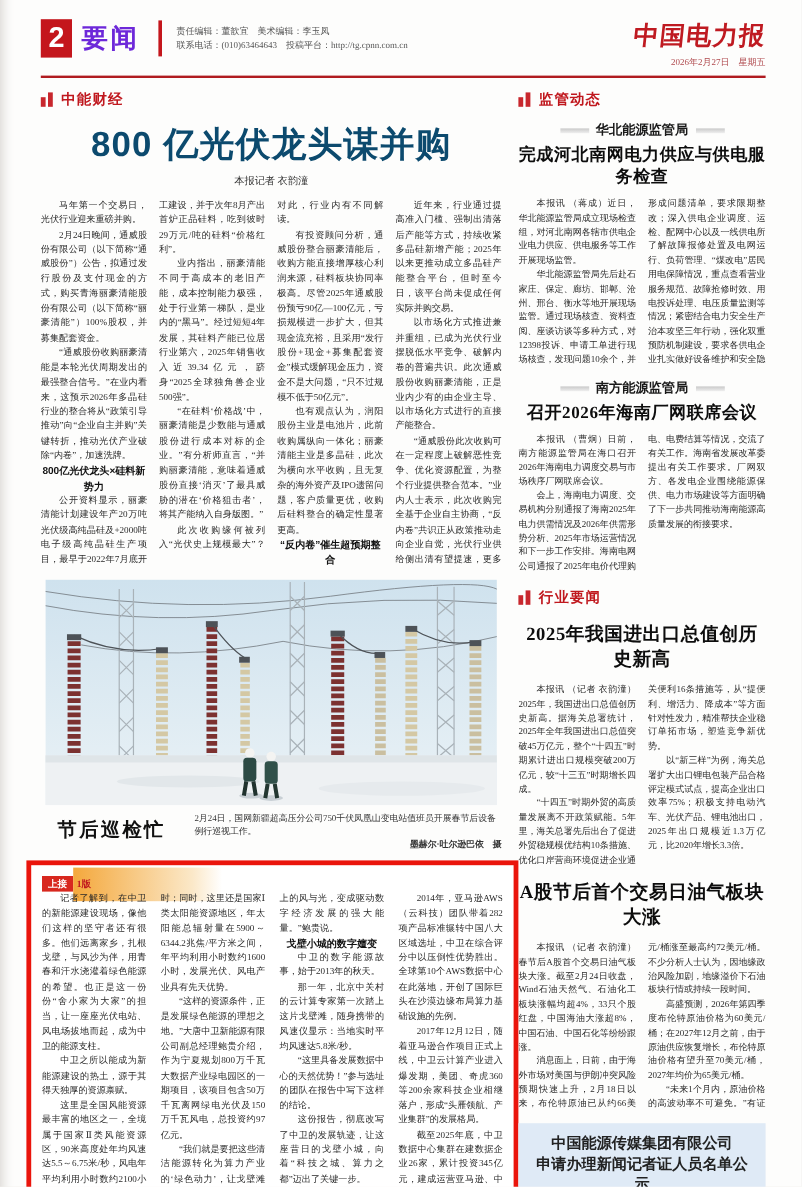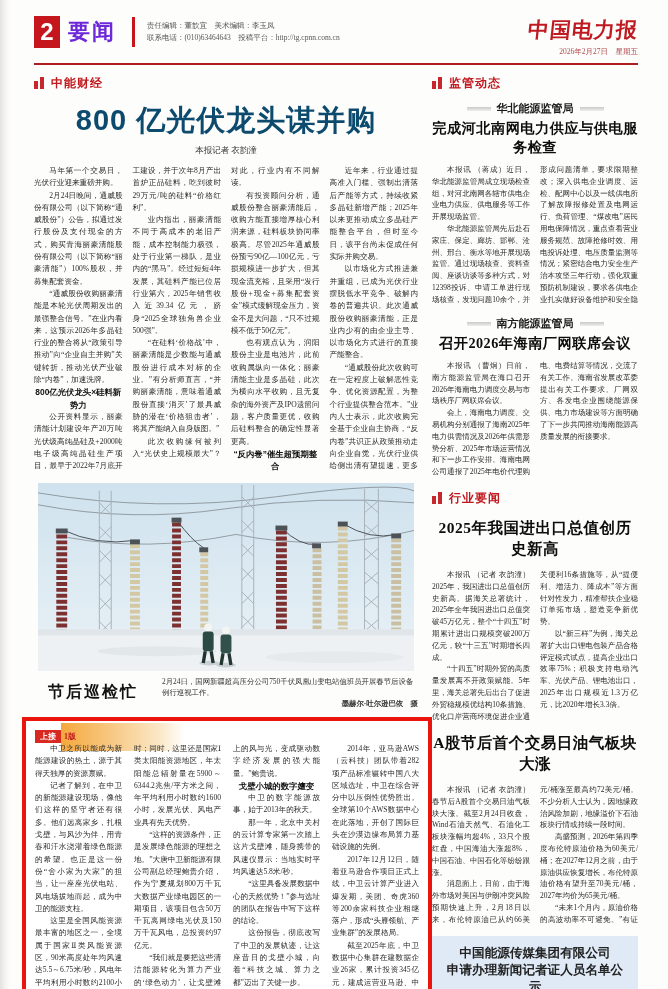--- a/index.html
+++ b/index.html
@@ -211,22 +211,22 @@
       </div>
 
       <div class="redbox">
         <div class="cont-tag">
           <span class="cont-label">上接</span>
           <span class="cont-strip">
             <span class="cont-page">1版</span>
           </span>
         </div>
         <div class="body-cols cols4">
+          <p>记者了解到，在中卫的新能源建设现场，像他们这样的坚守者还有很多。他们远离家乡，扎根戈壁，与风沙为伴，用青春和汗水浇灌着绿色能源的希望。也正是这一份份“舍小家为大家”的担当，让一座座光伏电站、风电场拔地而起，成为中卫的能源支柱。</p>
           <p>中卫之所以能成为新能源建设的热土，源于其得天独厚的资源禀赋。</p>
-          <p>记者了解到，在中卫的新能源建设现场，像他们这样的坚守者还有很多。他们远离家乡，扎根戈壁，与风沙为伴，用青春和汗水浇灌着绿色能源的希望。也正是这一份份“舍小家为大家”的担当，让一座座光伏电站、风电场拔地而起，成为中卫的能源支柱。</p>
           <p>这里是全国风能资源最丰富的地区之一，全境属于国家Ⅱ类风能资源区，90米高度处年均风速达5.5～6.75米/秒，风电年平均利用小时数约2100小时；同时，这里还是国家Ⅰ类太阳能资源地区，年太阳能总辐射量在5900～6344.2兆焦/平方米之间，年平均利用小时数约1600小时，发展光伏、风电产业具有先天优势。</p>
           <p>“这样的资源条件，正是发展绿色能源的理想之地。”大唐中卫新能源有限公司副总经理鲍贵介绍，作为宁夏规划800万千瓦大数据产业绿电园区的一期项目，该项目包含50万千瓦离网绿电光伏及150万千瓦风电，总投资约97亿元。</p>
           <p>“我们就是要把这些清洁能源转化为算力产业的‘绿色动力’，让戈壁滩上的风与光，变成驱动数字经济发展的强大能量。”鲍贵说。</p>
           <p class="subhead">戈壁小城的数字嬗变</p>
           <p>中卫的数字能源故事，始于2013年的秋天。</p>
           <p>那一年，北京中关村的云计算专家第一次踏上这片戈壁滩，随身携带的风速仪显示：当地实时平均风速达5.8米/秒。</p>
           <p>“这里具备发展数据中心的天然优势！”参与选址的团队在报告中写下这样的结论。</p>
           <p>这份报告，彻底改写了中卫的发展轨迹，让这座昔日的戈壁小城，向着“科技之城、算力之都”迈出了关键一步。</p>
           <p>2014年，亚马逊AWS（云科技）团队带着282项产品标准辗转中国八大区域选址，中卫在综合评分中以压倒性优势胜出。全球第10个AWS数据中心在此落地，开创了国际巨头在沙漠边缘布局算力基础设施的先例。</p>
           <p>2017年12月12日，随着亚马逊合作项目正式上线，中卫云计算产业进入爆发期，美团、奇虎360等200余家科技企业相继落户，形成“头雁领航、产业集群”的发展格局。</p>

